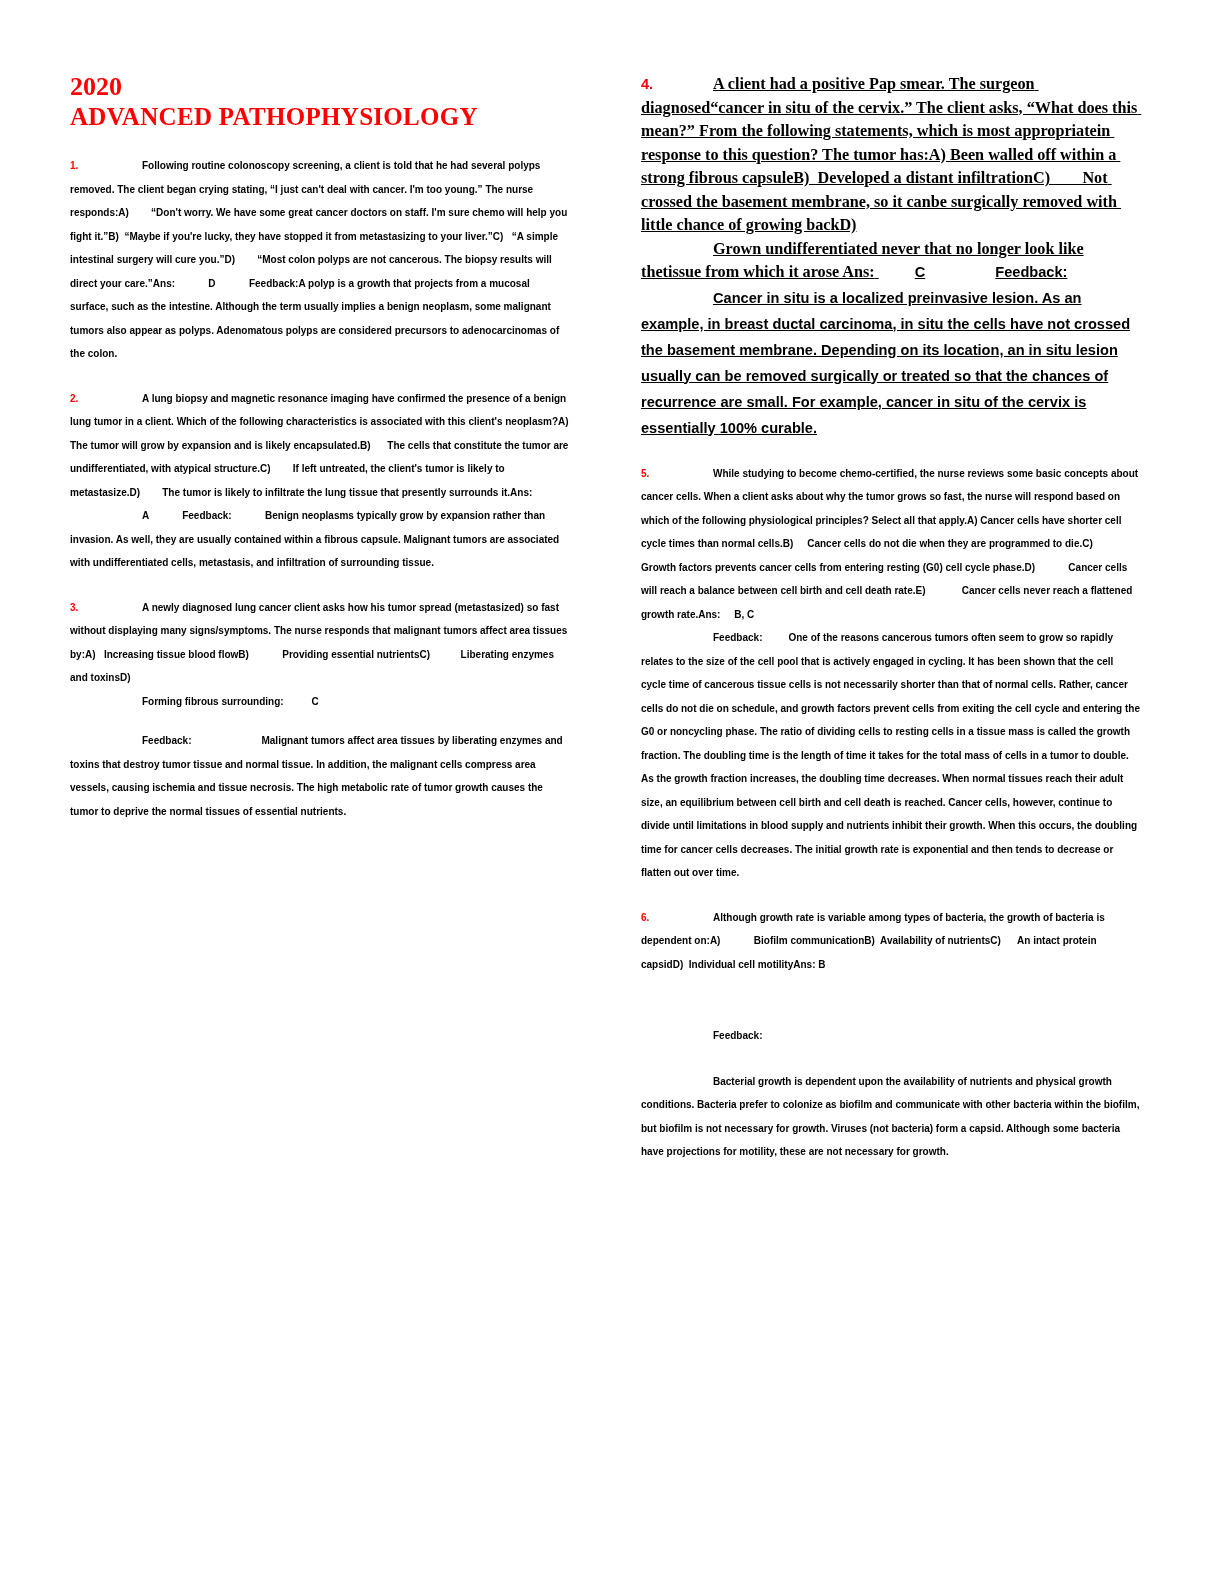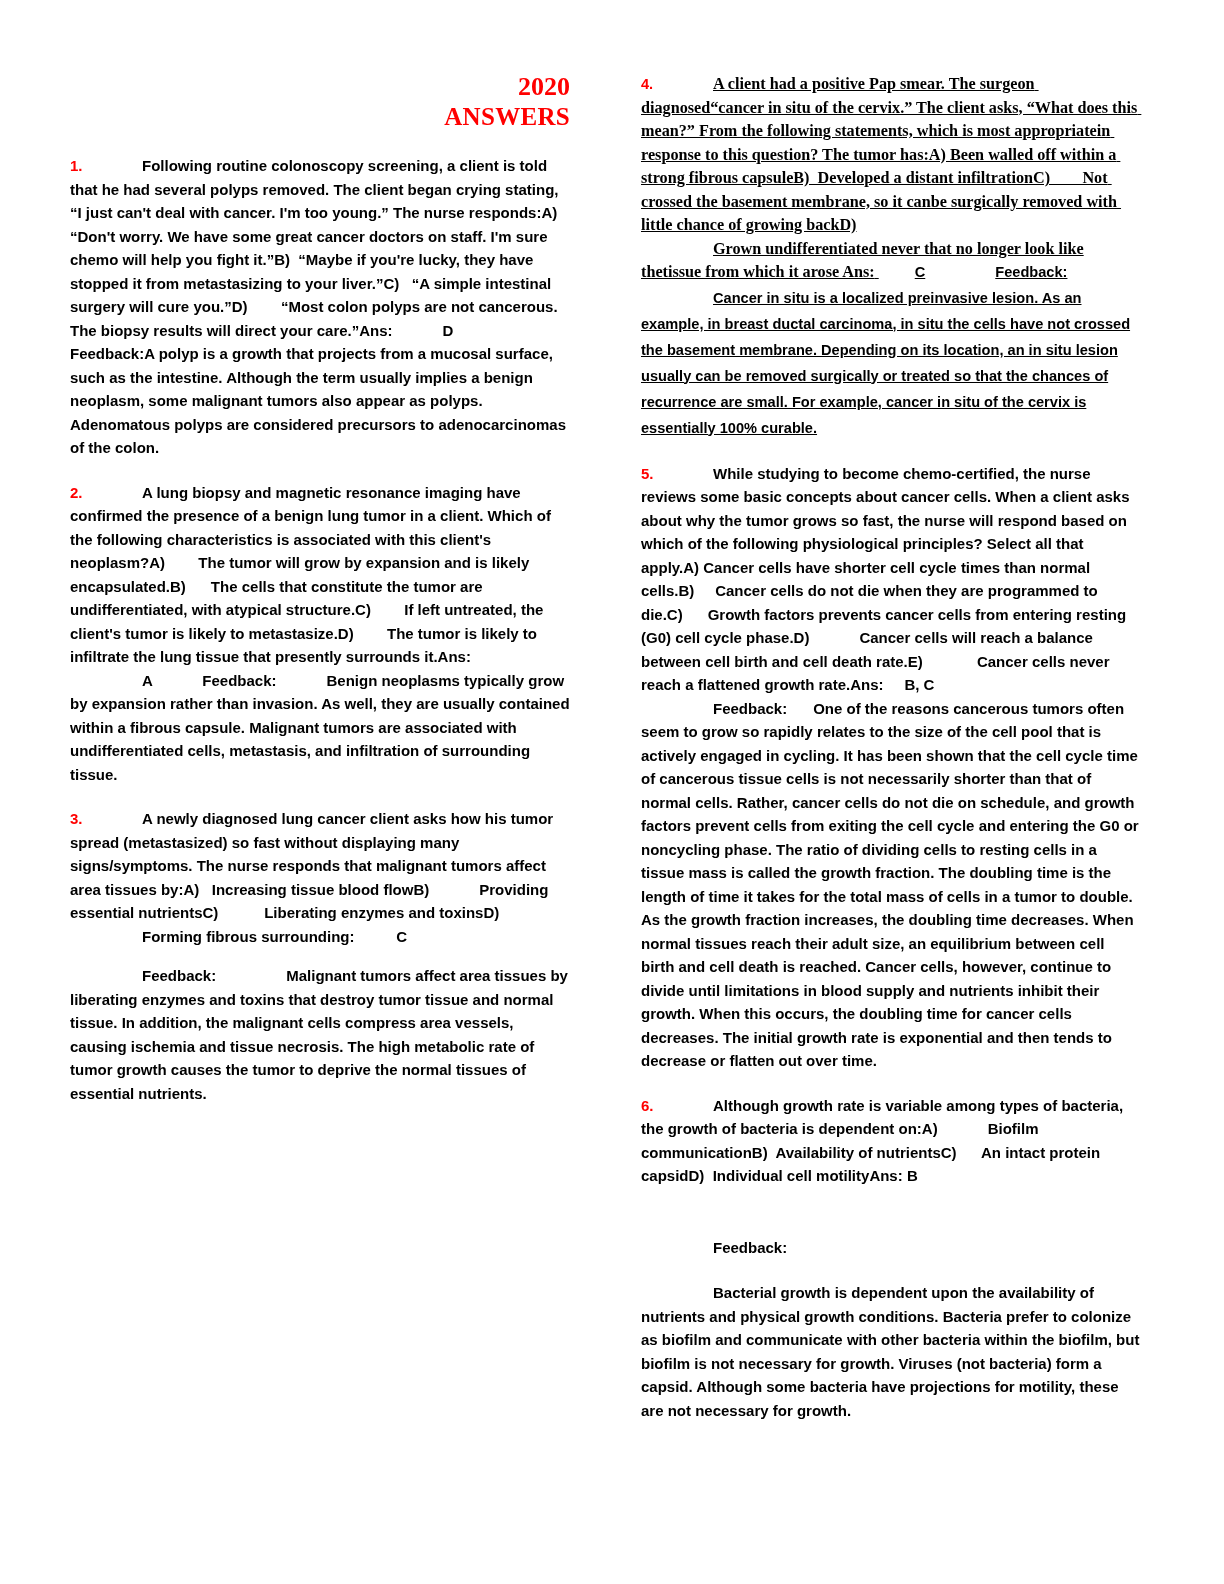--- a/index.html
+++ b/index.html
@@ -1,35 +1,35 @@
 <!DOCTYPE html>
 <html><head>
 <meta charset="utf-8">
 <style>
   html, body { margin: 0; padding: 0; background: #ffffff; }
   body { width: 1224px; height: 1584px; position: relative; overflow: hidden; color: #000; }
   .col { position: absolute; top: 0; width: 500px; }
   .col-left { left: 70px; }
   .col-right { left: 641px; }
-  .title-block { text-align: right; color: #ff0000; font-family: "Liberation Serif", serif; font-weight: bold; margin-top: 72px; }
+  .title-block { text-align: left; color: #ff0000; font-family: "Liberation Serif", serif; font-weight: bold; margin-top: 72px; }
   .title-year { font-size: 26px; line-height: 30px; }
   .title-line { font-size: 25px; line-height: 30px; letter-spacing: 0.3px; }
-  .q { font-family: "Liberation Sans", sans-serif; font-weight: bold; font-size: 15px; line-height: 23.5px; margin: 0 0 21px 0; }
+  .q { font-family: "Liberation Sans", sans-serif; font-weight: bold; font-size: 10px; line-height: 23.5px; margin: 0 0 21px 0; }
   .q.serif { font-family: "Liberation Serif", serif; font-size: 16.2px; text-decoration: underline; }
   .qnum { color: #ff0000; display: inline-block; width: 72px; }
   .indent { display: inline-block; width: 72px; }
   .sans { font-family: "Liberation Sans", sans-serif; font-size: 14.6px; }
 </style>
 </head>
 <body>
 
 <div class="col col-left">
   <div class="title-block">
     <div class="title-year">2020</div>
-    <div class="title-line">ANSWERS</div>
+    <div class="title-line">ADVANCED PATHOPHYSIOLOGY</div>
   </div>
 
   <div style="height:22px"></div>
 
   <div class="q">
     <span class="qnum">1.</span><span style="white-space:pre-wrap">Following routine colonoscopy screening, a client is told that he had several polyps removed. The client began crying stating, “I just can't deal with cancer. I'm too young.” The nurse responds:A)        “Don't worry. We have some great cancer doctors on staff. I'm sure chemo will help you fight it.”B)  “Maybe if you're lucky, they have stopped it from metastasizing to your liver.”C)   “A simple intestinal surgery will cure you.”D)        “Most colon polyps are not cancerous. The biopsy results will direct your care.”Ans:            D            Feedback:A polyp is a growth that projects from a mucosal surface, such as the intestine. Although the term usually implies a benign neoplasm, some malignant tumors also appear as polyps. Adenomatous polyps are considered precursors to adenocarcinomas of the colon.</span>
   </div>
 
   <div class="q">
     <span class="qnum">2.</span><span style="white-space:pre-wrap">A lung biopsy and magnetic resonance imaging have confirmed the presence of a benign lung tumor in a client. Which of the following characteristics is associated with this client's neoplasm?A)        The tumor will grow by expansion and is likely encapsulated.B)      The cells that constitute the tumor are undifferentiated, with atypical structure.C)        If left untreated, the client's tumor is likely to metastasize.D)        The tumor is likely to infiltrate the lung tissue that presently surrounds it.Ans:</span><br>

